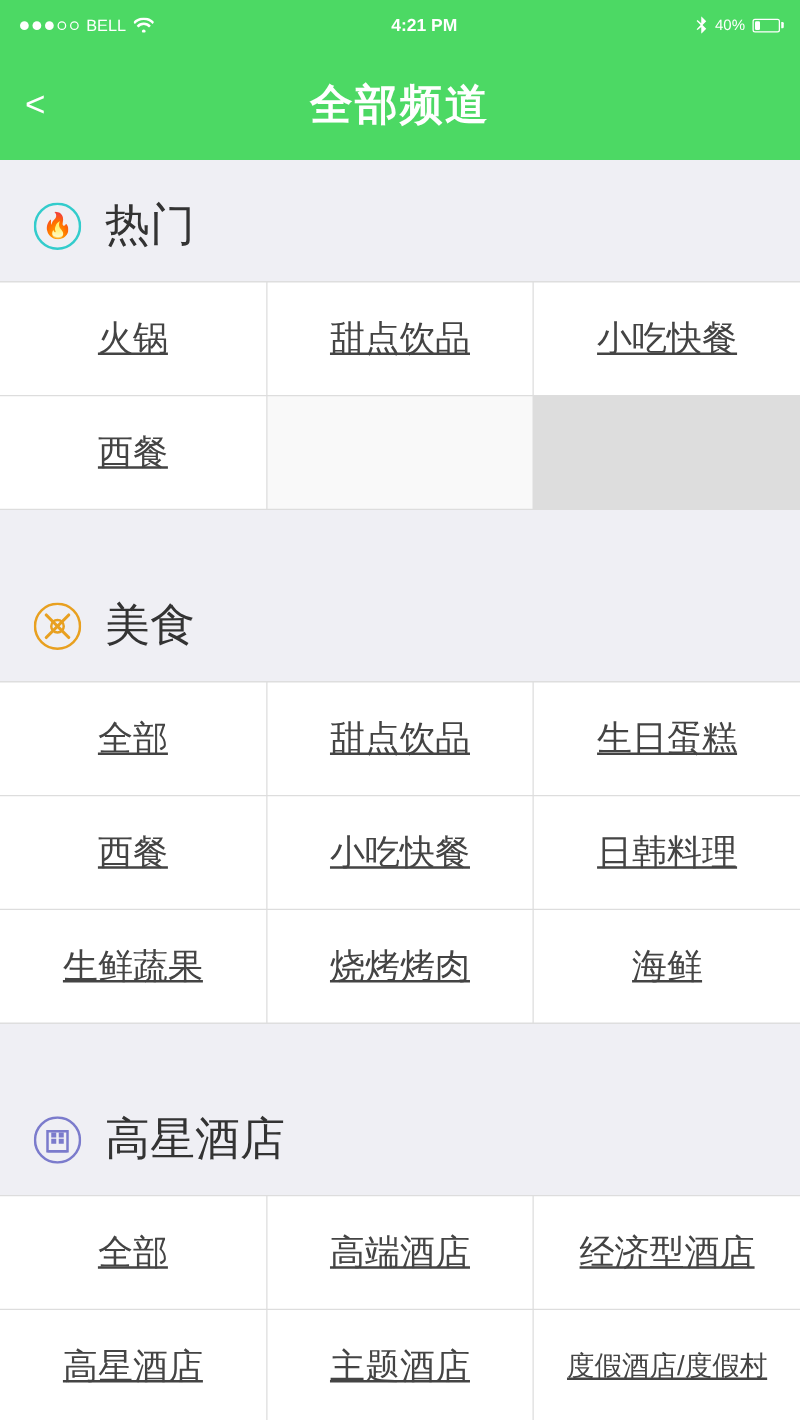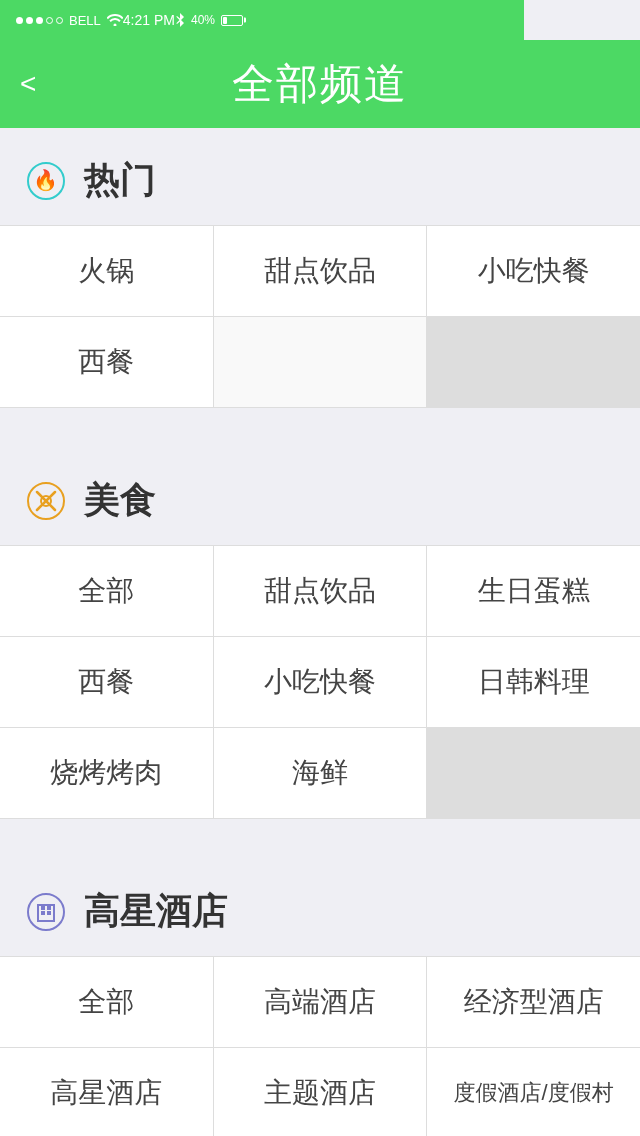--- a/index.html
+++ b/index.html
@@ -7,35 +7,36 @@
     body {
       width: 640px;
       min-height: 1136px;
       font-family: -apple-system, "PingFang SC", "Helvetica Neue", sans-serif;
       background: #efeff4;
       font-size: 28px;
     }
 
     
     .status-bar {
-      width: 524px;
+      width: 640px;
       height: 40px;
       background: #4cd964;
       display: flex;
       align-items: center;
+      justify-content: space-between;
       padding: 0 16px;
       color: white;
       font-size: 13px;
       font-weight: 500;
     }
     .status-left { display: flex; align-items: center; gap: 6px; }
     .status-dots { display: flex; gap: 3px; }
     .status-dot { width: 7px; height: 7px; border-radius: 50%; background: white; }
     .status-dot.empty { background: transparent; border: 1.5px solid white; }
-    .status-time { font-size: 14px; font-weight: 400; }
+    .status-time { font-size: 14px; font-weight: 700; }
     .status-right { display: flex; align-items: center; gap: 6px; font-size: 12px; }
     .battery-icon {
       width: 22px; height: 11px; border: 1.5px solid white; border-radius: 2px; position: relative;
       display: flex; align-items: center; padding: 1px;
     }
     .battery-icon::after {
       content: ''; position: absolute; right: -4px; top: 50%; transform: translateY(-50%);
       width: 2px; height: 5px; background: white; border-radius: 0 1px 1px 0;
     }
     .battery-fill { width: 22%; height: 100%; background: white; border-radius: 1px; }
@@ -53,22 +54,22 @@
     .nav-back {
       position: absolute;
       left: 20px;
       color: white;
       font-size: 28px;
       font-weight: 300;
       cursor: pointer;
     }
     .nav-title {
       color: white;
-      font-size: 42px;
-      font-weight: 400;
+      font-size: 34px;
+      font-weight: 700;
       letter-spacing: 2px;
     }
 
     
     .content {
       background: #efeff4;
     }
 
     
     .section {
@@ -86,21 +87,21 @@
     .section-icon {
       width: 44px;
       height: 44px;
       display: flex;
       align-items: center;
       justify-content: center;
     }
 
     .section-title {
       font-size: 36px;
-      font-weight: 700;
+      font-weight: 400;
       color: #333;
     }
 
     
     .grid {
       display: grid;
       grid-template-columns: 1fr 1fr 1fr;
       gap: 1px;
       background: #ddd;
       margin: 0;
@@ -110,20 +111,21 @@
 
     .grid-item {
       background: white;
       display: flex;
       align-items: center;
       justify-content: center;
       height: 90px;
       font-size: 28px;
       color: #444;
       cursor: pointer;
+      text-decoration: underline;
     }
 
     
     .section-divider {
       height: 20px;
       background: #efeff4;
     }
   </style>
 </head>
 <body>
@@ -197,20 +199,21 @@
       </div>
       <span class="section-title">美食</span>
     </div>
     <div class="grid">
       <div class="grid-item">全部</div>
       <div class="grid-item">甜点饮品</div>
       <div class="grid-item">生日蛋糕</div>
       <div class="grid-item">西餐</div>
       <div class="grid-item">小吃快餐</div>
       <div class="grid-item">日韩料理</div>
+      <div class="grid-item">生鲜蔬果</div>
       <div class="grid-item">烧烤烤肉</div>
       <div class="grid-item">海鲜</div>
     </div>
   </div>
 
   <div class="section-divider"></div>
 
   <div class="section">
     <div class="section-header">
       <div class="section-icon">

